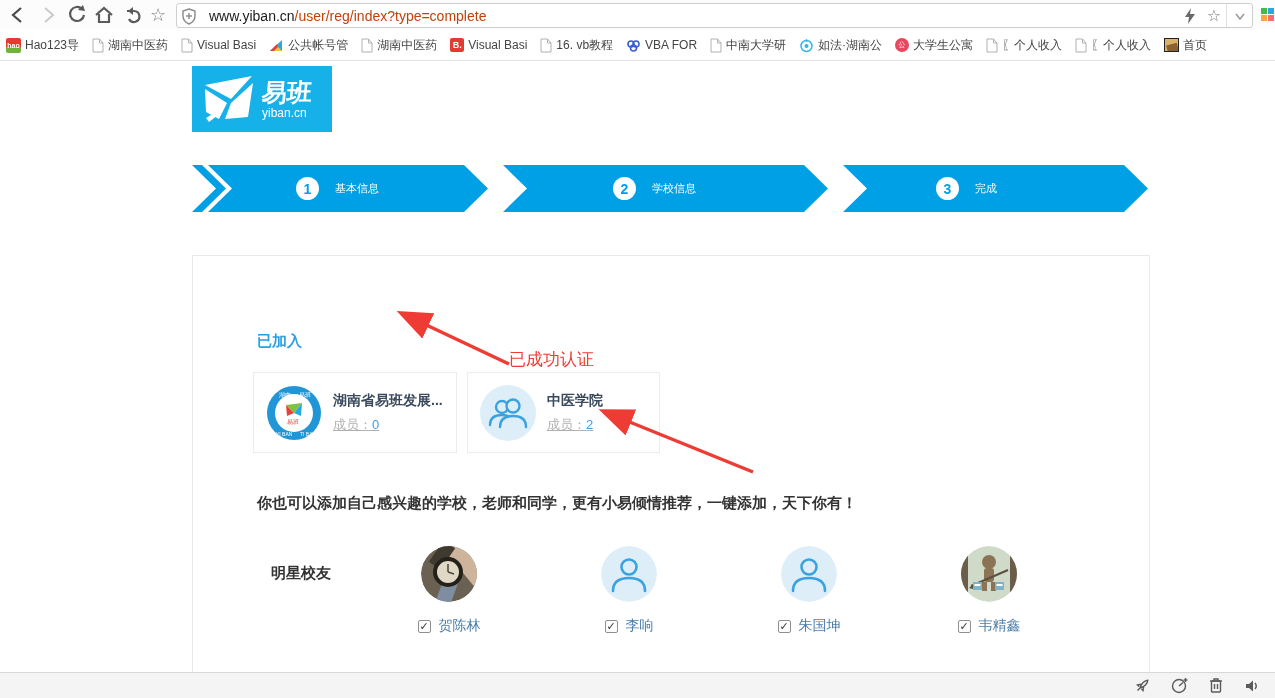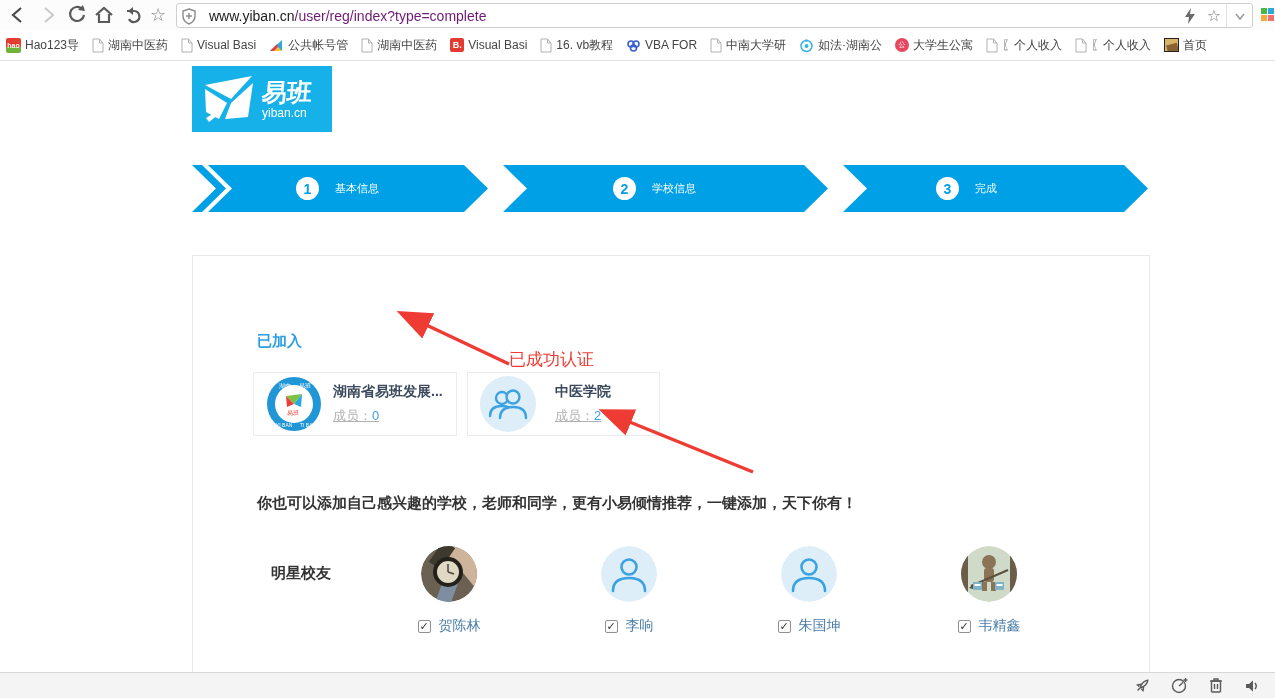--- a/index.html
+++ b/index.html
@@ -7,21 +7,21 @@
               font-family:"Liberation Sans","DejaVu Sans",sans-serif; }
   body { position:relative; }
 
   
   .toolbar { position:absolute; top:0; left:0; width:1275px; height:30px; background:#fcfcfc; }
   .navbtn { position:absolute; top:4px; width:24px; height:22px; display:flex; align-items:center; justify-content:center; cursor:pointer; }
   .urlbox { position:absolute; left:176px; top:3px; width:1077px; height:25px; border:1px solid #cfcfcf; border-radius:3px;
             background:#fff; display:flex; align-items:center; }
   .urltext { font-size:14px; margin-left:8px; white-space:nowrap; }
   .urltext .dom { color:#1a1a1a; }
-  .urltext .path { color:#701a75; }
+  .urltext .path { color:#c2410c; }
   .url-right { margin-left:auto; display:flex; align-items:center; height:100%; }
   .url-ic { width:24px; height:100%; display:flex; align-items:center; justify-content:center; cursor:pointer; }
   .url-drop { width:26px; height:100%; border-left:1px solid #e0e0e0; display:flex; align-items:center; justify-content:center; cursor:pointer; }
   .star-glyph { font-size:16px; color:#7d7d7d; line-height:1; }
   .grid-icon { position:absolute; right:1px; top:8px; width:13px; height:13px; display:grid;
                grid-template-columns:6px 6px; grid-template-rows:6px 6px; gap:1px; }
   .grid-icon span { display:block; }
 
   
   .bookmarks { position:absolute; top:30px; left:0; width:1275px; height:31px; background:#fff;
@@ -50,22 +50,22 @@
   .step-item { position:absolute; top:12px; display:flex; align-items:center; cursor:pointer; }
   .step-num { width:23px; height:23px; border-radius:50%; background:#fff; color:#00a0e6; font-weight:bold;
               font-size:14px; display:flex; align-items:center; justify-content:center; }
   .step-lbl { color:#fff; font-size:11px; margin-left:16px; }
 
   .panel { position:absolute; left:192px; top:193px; width:958px; height:417px;
            border:1px solid #e9e9e9; border-bottom:none; background:#fff; }
   .congrats { position:absolute; left:64px; top:42px; font-size:15px; font-weight:bold; color:#333; }
   .joined   { position:absolute; left:64px; top:76px; font-size:15px; font-weight:bold; color:#2d9fe0; }
   .cards { position:absolute; left:60px; top:116px; display:flex; gap:10px; }
-  .gcard { border:1px solid #ececec; height:64px; display:flex; align-items:center; padding:0 12px; background:#fff; cursor:pointer; }
-  .gcard.c1 { width:204px; } .gcard.c2 { width:193px;gap:8px; }
+  .gcard { border:1px solid #ececec; height:81px; display:flex; align-items:center; padding:0 12px; background:#fff; cursor:pointer; }
+  .gcard.c1 { width:204px; } .gcard.c2 { width:193px; }
   .gcard .txt { margin-left:11px; }
   .gname { font-size:14px; font-weight:bold; color:#3a4a5c; }
   .gmem  { font-size:13px; color:#b0b0b0; margin-top:6px;text-decoration:underline; }
   .gmem b { color:#3f9ee8; font-weight:normal; }
   .ann { position:absolute; color:#ee3b33; font-size:17px; white-space:nowrap; }
   .ann1 { left:316px; top:92px; }
   .ann2 { left:548px; top:206px; }
   .arrows { position:absolute; left:0; top:0; pointer-events:none; }
   .suggest { position:absolute; left:64px; top:238px; font-size:15px; font-weight:bold; color:#333; }
   .alum-lbl { position:absolute; left:78px; top:308px; font-size:15px; font-weight:bold; color:#333; }

